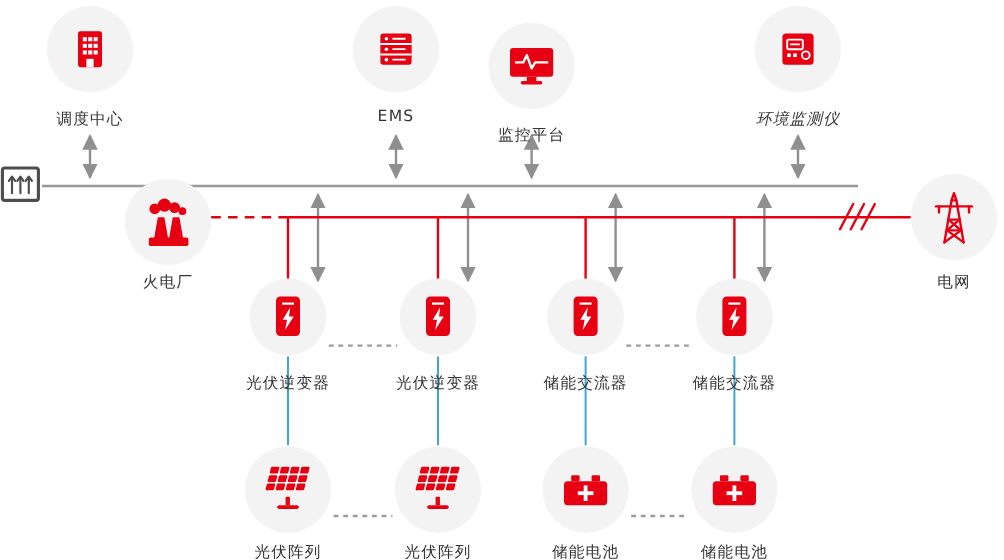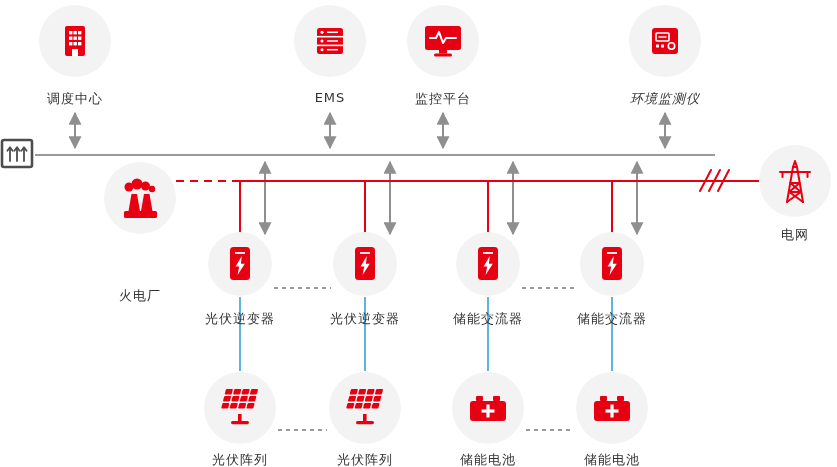--- a/index.html
+++ b/index.html
@@ -155,21 +155,21 @@
         <g stroke="#ffffff" stroke-width="1.5">
           <line x1="15" y1="9.3" x2="26" y2="9.3"></line>
           <line x1="15" y1="18" x2="26" y2="18"></line>
           <line x1="15" y1="26.7" x2="26" y2="26.7"></line>
         </g>
       </svg>
     </div>
     <div class="label" style="margin-top:13px">EMS</div>
   </div>
 
-  <div class="node" style="left:393px; top:5px;">
+  <div class="node" style="left:393px; top:19px;">
     <div class="circle big">
       <svg width="42" height="36" viewBox="0 0 42 36">
         <rect x="3" y="3" width="36" height="24" rx="2.5" fill="#e60012"></rect>
         <polyline points="8,15 14,15 17,9 21,20 24,15 34,15" fill="none" stroke="#ffffff" stroke-width="2" stroke-linejoin="round" stroke-linecap="round"></polyline>
         <rect x="17" y="27" width="8" height="3.5" fill="#e60012"></rect>
         <rect x="12" y="30.5" width="18" height="3" rx="1.5" fill="#e60012"></rect>
       </svg>
     </div>
     <div class="label" style="margin-top:13px">监控平台</div>
   </div>
@@ -181,21 +181,21 @@
         <rect x="9" y="10" width="13" height="8" rx="1" fill="none" stroke="#ffffff" stroke-width="1.6"></rect>
         <line x1="11.5" y1="14" x2="19.5" y2="14" stroke="#ffffff" stroke-width="1.4"></line>
         <circle cx="24.5" cy="23" r="3.2" fill="none" stroke="#ffffff" stroke-width="1.6"></circle>
         <rect x="9" y="21.5" width="3" height="3" fill="#ffffff"></rect>
         <rect x="14" y="21.5" width="3" height="3" fill="#ffffff"></rect>
       </svg>
     </div>
     <div class="label" style="margin-top:13px">环境监测仪</div>
   </div>
 
-  <div class="node" style="left:90px; top:162px;gap:48px;">
+  <div class="node" style="left:90px; top:149px;">
     <div class="circle big">
       <svg width="46" height="42" viewBox="0 0 46 42">
         <g fill="#e60012">
           <circle cx="12" cy="10" r="4.5"></circle>
           <circle cx="20" cy="7" r="5.5"></circle>
           <circle cx="28.5" cy="9" r="4.5"></circle>
           <circle cx="35" cy="12" r="3.2"></circle>
           <path d="M11,37 L14.5,17 L20,17 L23.5,37 Z"></path>
           <path d="M23.5,37 L27,17 L32.5,17 L36,37 Z"></path>
           <rect x="7" y="34" width="33" height="7" rx="1.5"></rect>

